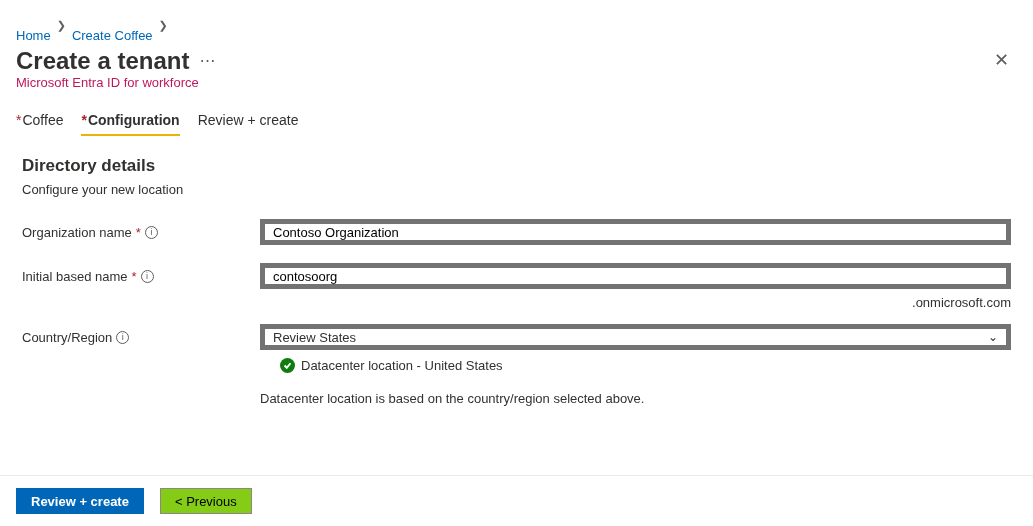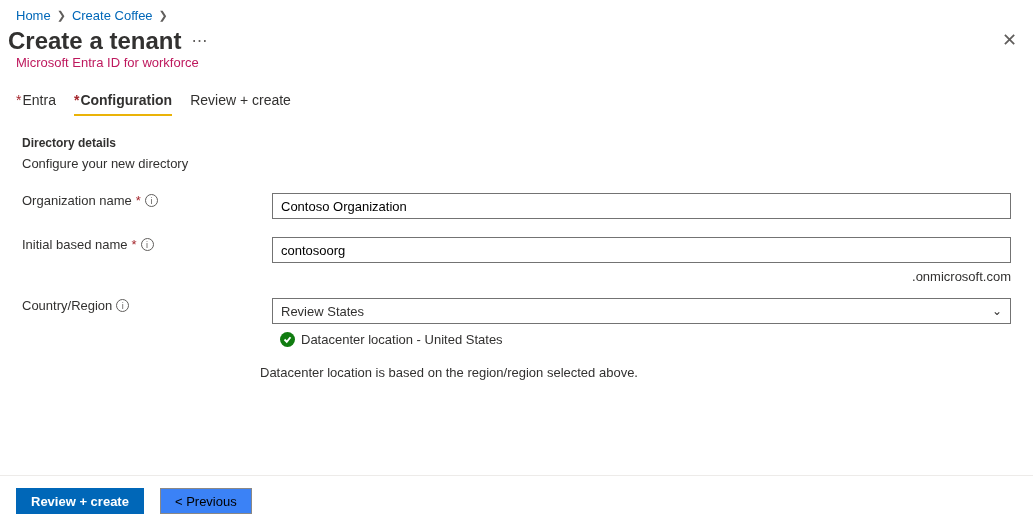--- a/index.html
+++ b/index.html
@@ -11,25 +11,25 @@
     color: #323130;
     background: #ffffff;
     position: relative;
   }
   .breadcrumb {
     display: flex; align-items: center;
     padding: 8px 16px 2px 16px;
     gap: 6px;
     font-size: 13px;
   }
-  .breadcrumb a { color: #0067b8; text-decoration: none; cursor: pointer; }
+  .breadcrumb a { color: #0067b8; text-decoration: none; cursor: pointer; margin-top: 20px; }
   .breadcrumb .chev { color: #605e5c; font-size: 11px; }
   .title-row {
     display: flex; align-items: center;
-    padding: 0 8px;
+    padding: 0 16px;
     justify-content: space-between;
   }
   .title-left { display:flex; align-items:center; gap:10px; }
   h1 {
     font-size: 24px; font-weight: 600;
     margin: 2px 0 0 0;
   }
   .ellipsis-icon {
     color: #605e5c; font-size: 16px; letter-spacing:1px;
     cursor: pointer;
@@ -53,49 +53,49 @@
     cursor: pointer;
     color: #323130;
     font-size: 14px;
   }
   .tab .req { color: #a4262c; margin-right:1px; }
   .tab.active {
     font-weight: 600;
     border-bottom: 2px solid #eab308;
   }
   .section-heading {
-    font-weight: 600; font-size: 12px;
+    font-weight: 600; font-size: 17px;
     padding: 0 22px 6px 22px;
   }
   .section-desc {
     padding: 0 22px 18px 22px;
     color: #323130;
   }
   .field-row {
-    display: flex; align-items: flex-start;
+    display: flex; align-items: center;
     padding: 4px 22px;
-    gap: 20px;
+    gap: 8px;
   }
   .field-label {
     width: 230px;
     display: flex; align-items: center; gap: 4px;
     font-size: 13px;
   }
   .field-label .req { color: #a4262c; }
   .info-icon {
     width: 13px; height: 13px;
     border: 1px solid #605e5c;
     border-radius: 50%;
     display: inline-flex; align-items:center; justify-content:center;
     font-size: 9px; color:#605e5c;
   }
   .field-input, .field-select {
     flex: 1;
     height: 26px;
-    border: 1px solid #737373;
+    border: 5px solid #737373;
     padding: 0 8px;
     font-size: 13px;
     background: #fff;
     font-family: inherit;
   }
   .field-select {
     display:flex; align-items:center; justify-content:space-between;
     cursor:pointer;
   }
   .chev-down {
@@ -130,21 +130,21 @@
     position:absolute;
     left:0; right:0; bottom:0;
     border-top:1px solid #edebe9;
     padding: 12px 16px;
     display:flex; gap:16px; align-items:center;
   }
   .btn {
     height: 26px;
     padding: 0 14px;
     border: 1px solid #8a8886;
-    background:#3b82f6;
+    background:#84cc16;
     font-size:13px;
     cursor:pointer;
     font-family:inherit;
   }
   .btn.primary {
     background:#0067b8;
     border-color:#0067b8;
     color:#fff;
     font-weight:600;
     min-width:120px;
@@ -167,32 +167,32 @@
   <div class="title-left">
     <h1>Create a tenant</h1>
     <span class="ellipsis-icon">⋯</span>
   </div>
   <span class="close-x">✕</span>
 </div>
 <div class="subtitle">Microsoft Entra ID for workforce</div>
 
 <div class="tabs">
   <div class="tab">
-    <span class="req">*</span><span>Entra</span>
+    <span class="req">*</span><span>Coffee</span>
   </div>
   <div class="tab active">
     <span class="req">*</span><span>Configuration</span>
   </div>
   <div class="tab">
     <span>Review + create</span>
   </div>
 </div>
 
 <div class="section-heading">Directory details</div>
-<div class="section-desc">Configure your new directory</div>
+<div class="section-desc">Configure your new location</div>
 
 <div class="field-row">
   <div class="field-label">
     <span>Organization name</span>
     <span class="req">*</span>
     <span class="info-icon">i</span>
   </div>
   <input type="text" class="field-input" value="Contoso Organization" style="">
 </div>
 <div style="height:10px"></div>
@@ -226,19 +226,19 @@
   <span class="check-icon">
     <svg viewBox="0 0 12 12">
         <polyline points="2,6 5,9 10,3"></polyline>
       </svg>
   </span>
   <span>Datacenter location - United States</span>
 </div>
 
 <div class="dc-note">
   <div class="spacer"></div>
-  <span>Datacenter location is based on the region/region selected above.</span>
+  <span>Datacenter location is based on the country/region selected above.</span>
 </div>
 
 <div class="footer">
   <button class="btn primary">Review + create</button>
   <button class="btn secondary">&lt; Previous</button>
 </div>
 
 </body></html>

